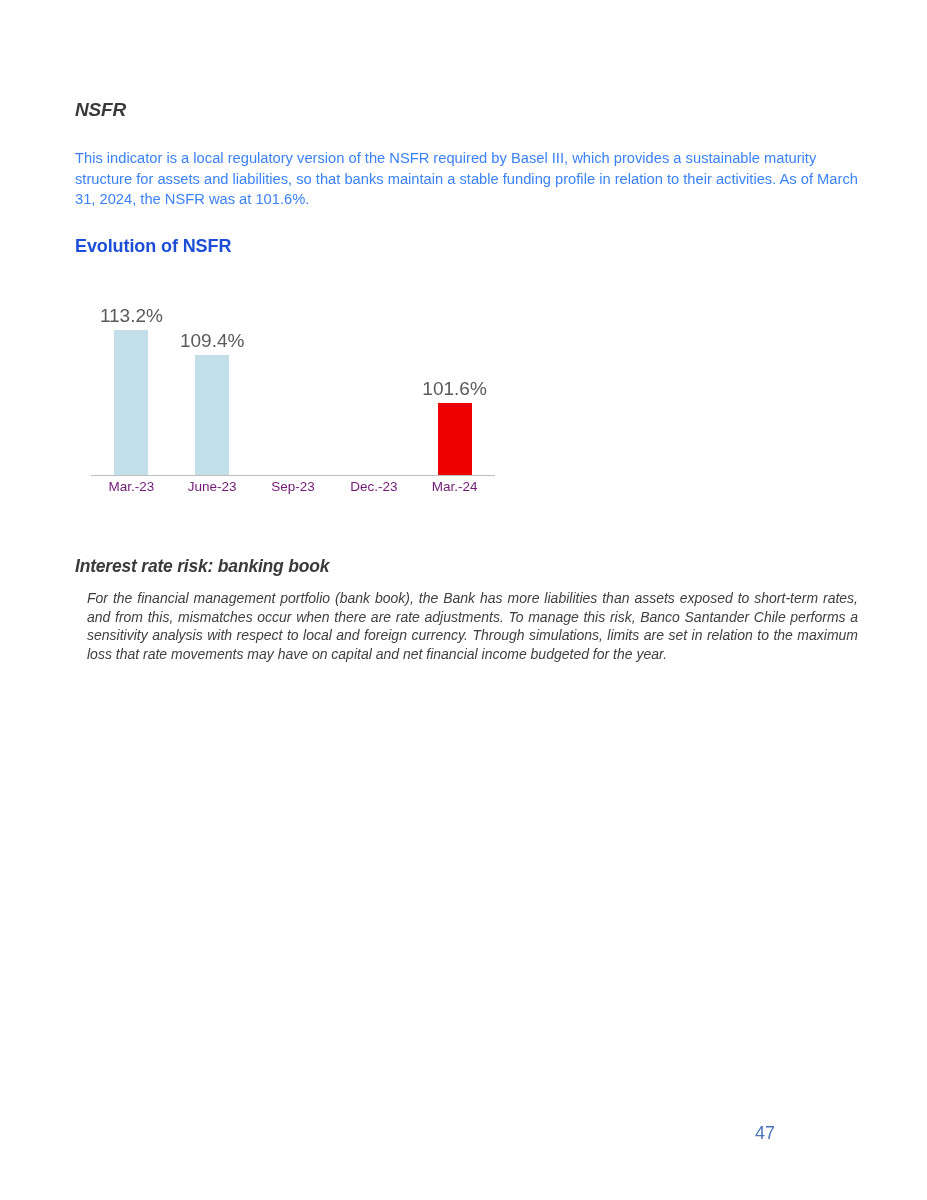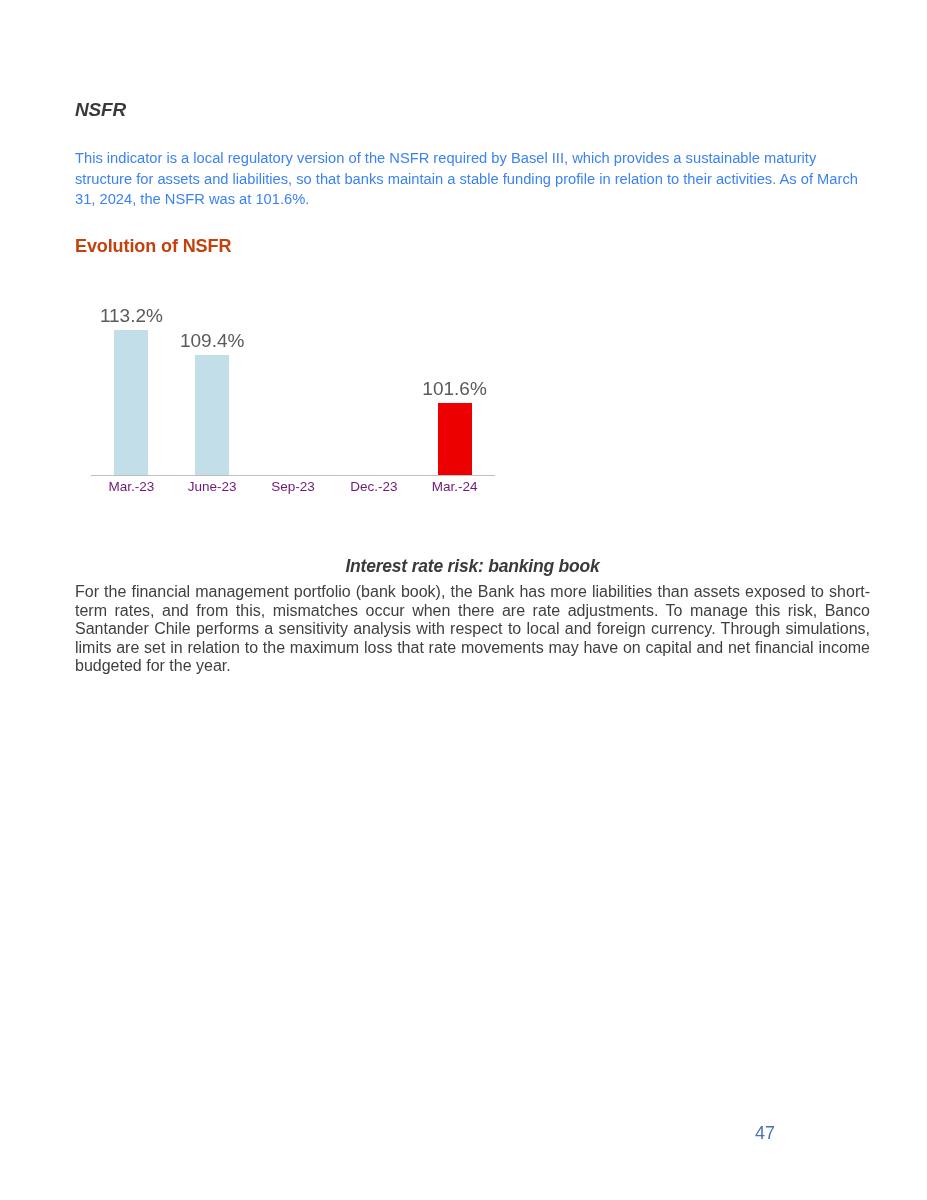--- a/index.html
+++ b/index.html
@@ -43,21 +43,21 @@
   .body-para {
     font-size: 14.7px;
     line-height: 20.8px;
     color: #3b82f6;
     margin: 0;
     text-align: left;
   }
   .teal-title {
     font-size: 18px;
     font-weight: bold;
-    color: #c2410c;
+    color: #1d4ed8;
     margin: 26px 0 0 0;
     line-height: 1.2;
     letter-spacing: -0.1px;
   }
 
   
   .chart-block {
     position: absolute;
     left: 91px;
     top: 300px;
@@ -130,28 +130,28 @@
     width: 795px;
   }
   .sub-title {
     font-size: 17.5px;
     font-weight: bold;
     font-style: italic;
     color: #3a3a3a;
     margin: 0 0 6px 0;
     line-height: 1.2;
     letter-spacing: -0.2px;
-    text-align: center;
   }
   .justified {
-    font-size: 16px;
+    font-size: 14px;
     line-height: 18.6px;
     color: #3f3f3f;
-    margin: 0;
+    margin: 12px;
     text-align: justify;
+    font-style: italic;
   }
 
   
   .page-number {
     position: absolute;
     right: 57px;
     top: 1124px;
     font-size: 18px;
     color: #4a72b8;
     line-height: 1;

